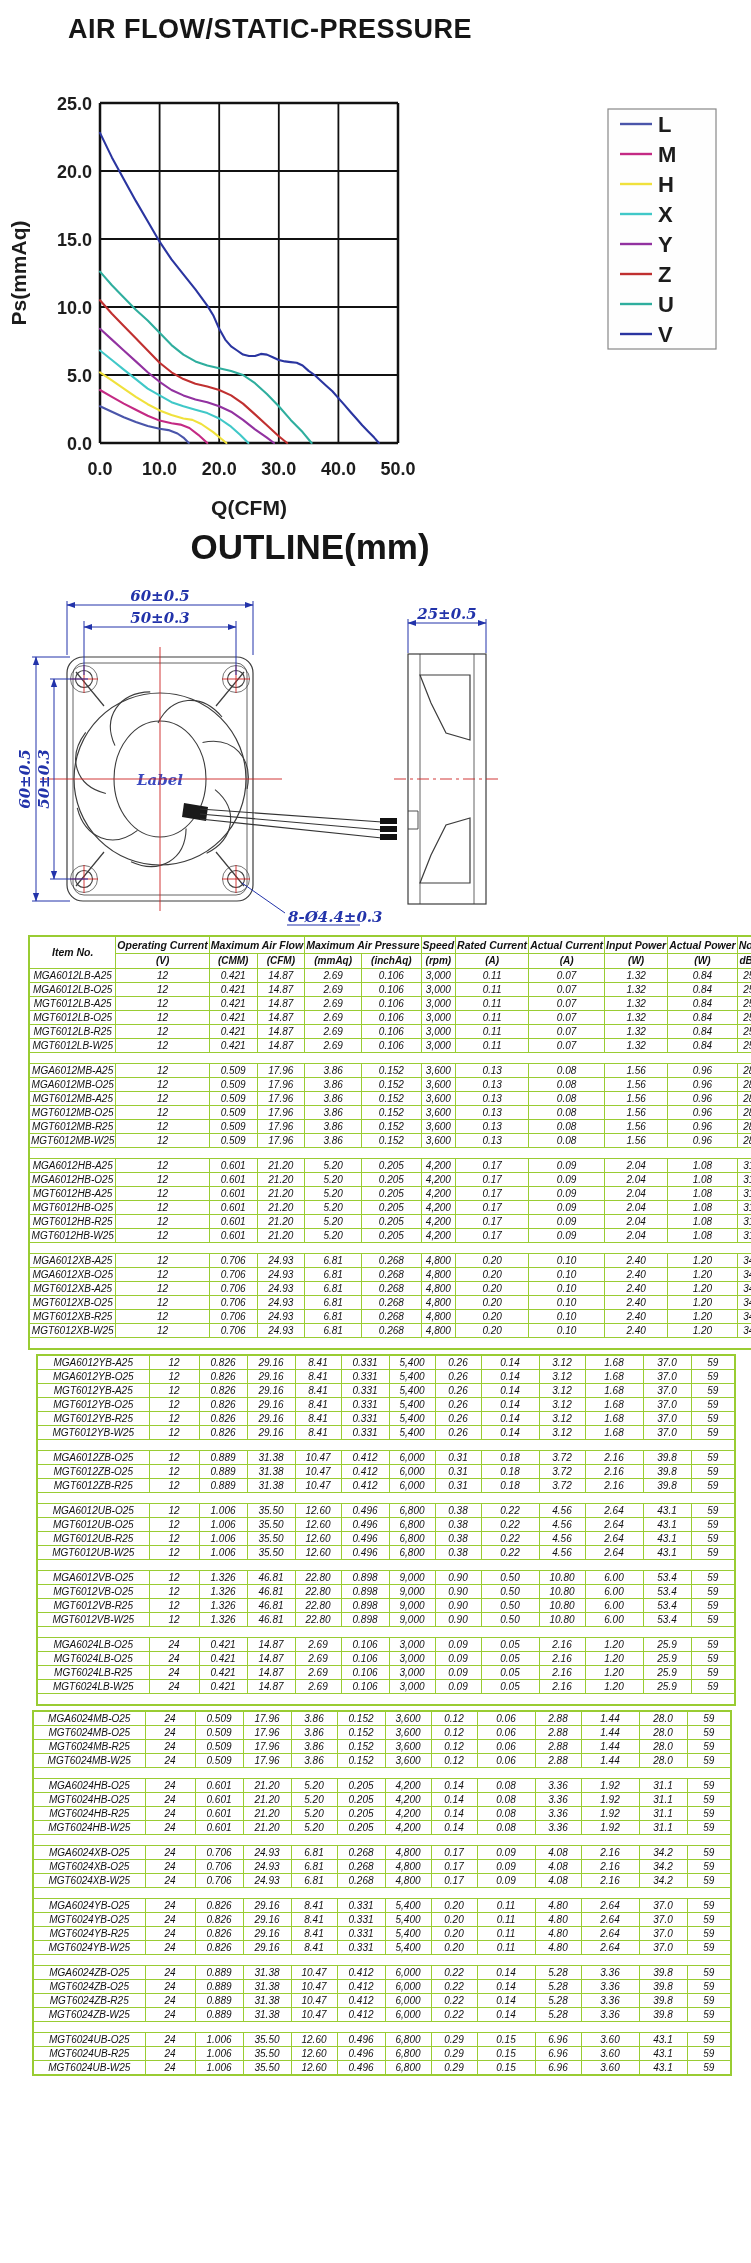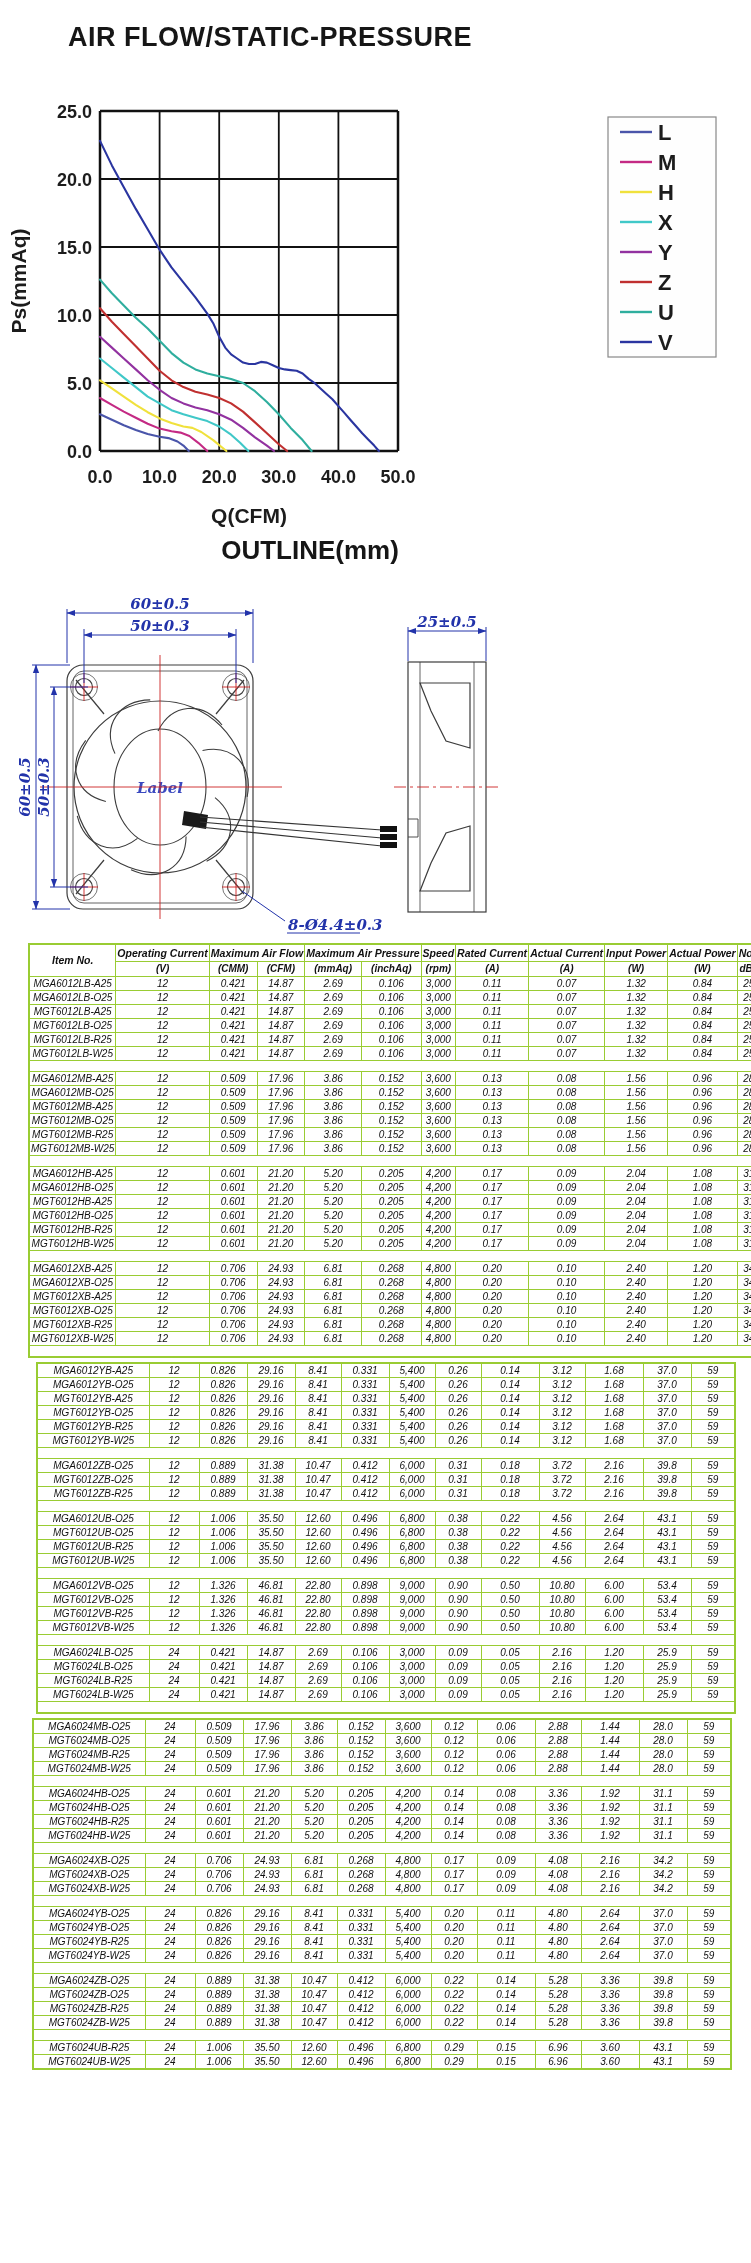--- a/index.html
+++ b/index.html
@@ -1,20 +1,20 @@
 <!DOCTYPE html>
 <html><head>
 <meta charset="utf-8">
 <style>
   html,body{margin:0;padding:0;}
   body{width:751px;height:2263px;background:#fff;position:relative;
        font-family:"Liberation Sans",sans-serif;color:#111;}
-  h1{margin:0;padding-top:22px;height:43px;width:540px;text-align:center;
+  h1{margin:0;padding-top:14px;height:43px;width:540px;text-align:center;
      font-size:27px;font-weight:bold;letter-spacing:.5px;color:#161616;}
-  h2{margin:0;height:48px;width:620px;text-align:center;font-size:26px;
+  h2{margin:0;height:48px;width:620px;text-align:center;font-size:35px;
      font-weight:bold;color:#161616;}
   svg{display:block;}
   .tick{font:bold 18px "Liberation Sans",sans-serif;fill:#1c1c1c;}
   .axis-title{font:bold 21px "Liberation Sans",sans-serif;fill:#1c1c1c;}
   .legend-label{font:600 22px "Liberation Sans",sans-serif;fill:#1c1c1c;}
   .dim{font:italic bold 15px "DejaVu Serif",serif;fill:#2233aa;}
   .hublabel{font:italic bold 15px "DejaVu Serif",serif;fill:#3a49c0;}
   #spec-table{margin-top:0;font-style:italic;}
   table.spec{border-collapse:collapse;border:2px solid #99cc33;margin-bottom:4px;
              table-layout:fixed;}
@@ -1251,46 +1251,61 @@
             <td>0.14</td>
             <td>5.28</td>
             <td>3.36</td>
             <td>39.8</td>
             <td>59</td>
           </tr>
           <tr class="sep">
             <td colspan="13"></td>
           </tr>
           <tr>
-            <td>MGT6024UB-R25</td>
+            <td>MGT6024UB-O25</td>
             <td>24</td>
             <td>1.006</td>
             <td>35.50</td>
             <td>12.60</td>
             <td>0.496</td>
             <td>6,800</td>
             <td>0.29</td>
             <td>0.15</td>
             <td>6.96</td>
             <td>3.60</td>
             <td>43.1</td>
             <td>59</td>
           </tr>
           <tr>
-            <td>MGT6024UB-W25</td>
+            <td>MGT6024UB-R25</td>
             <td>24</td>
             <td>1.006</td>
             <td>35.50</td>
             <td>12.60</td>
             <td>0.496</td>
             <td>6,800</td>
             <td>0.29</td>
             <td>0.15</td>
             <td>6.96</td>
             <td>3.60</td>
             <td>43.1</td>
             <td>59</td>
           </tr>
+          <tr>
+            <td>MGT6024UB-W25</td>
+            <td>24</td>
+            <td>1.006</td>
+            <td>35.50</td>
+            <td>12.60</td>
+            <td>0.496</td>
+            <td>6,800</td>
+            <td>0.29</td>
+            <td>0.15</td>
+            <td>6.96</td>
+            <td>3.60</td>
+            <td>43.1</td>
+            <td>59</td>
+          </tr>
         </tbody>
       </table>
     </div>
 
 </div>
 
 </body></html>

